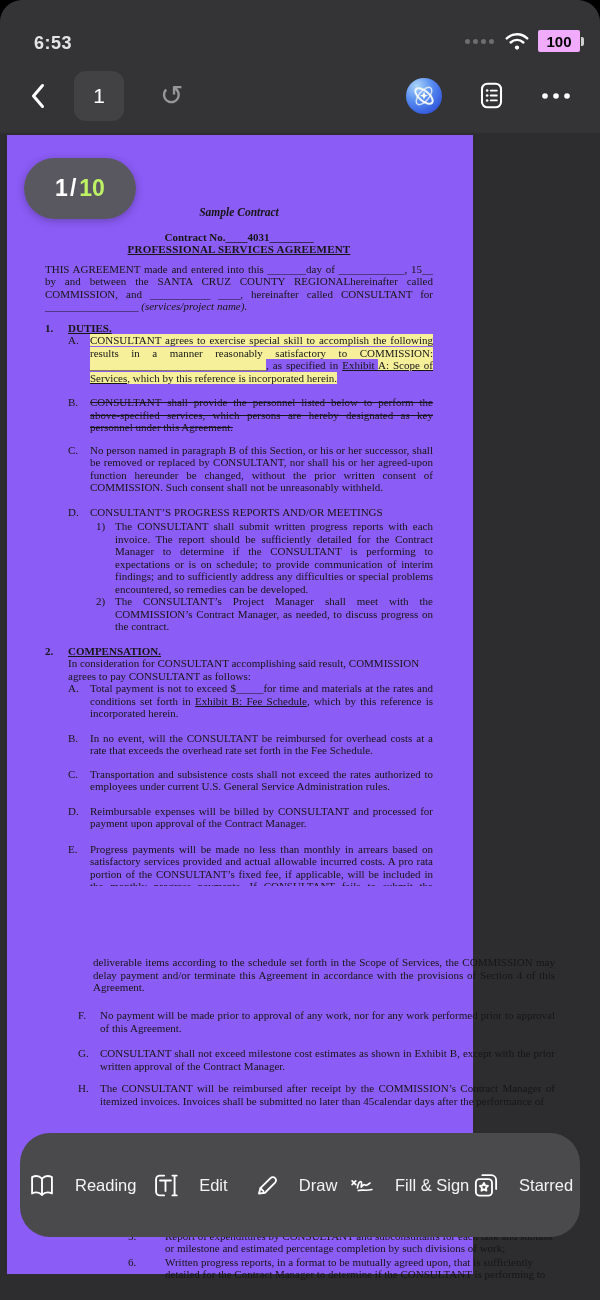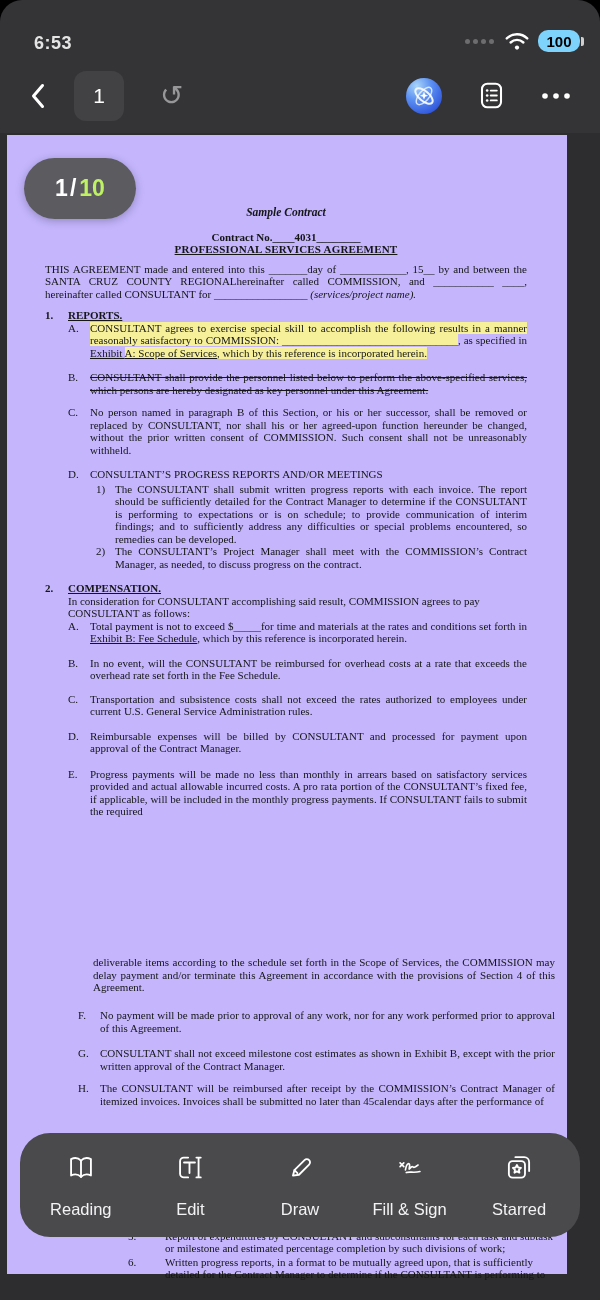--- a/index.html
+++ b/index.html
@@ -9,35 +9,35 @@
           font-family:"Liberation Sans",sans-serif;-webkit-font-smoothing:antialiased;}
 
   
   .status{height:58px;display:flex;align-items:flex-end;justify-content:space-between;
           padding:0 16px 4px 34px;box-sizing:border-box;}
   .time{color:#e5e5e5;font-size:18px;font-weight:700;letter-spacing:.5px;}
   .st-right{display:flex;align-items:center;gap:8px;padding-bottom:2px;}
   .cell{display:flex;gap:3px;align-items:center;margin-right:2px;}
   .cell i{width:5px;height:5px;border-radius:50%;background:#6d6d70;display:block;}
   .battery{display:flex;align-items:center;}
-  .bat-body{width:42px;height:22px;border-radius:10px;background:#7dd3fc;color:#000;
+  .bat-body{width:42px;height:22px;border-radius:2px;background:#f0abfc;color:#000;
             font-size:15px;font-weight:700;display:flex;align-items:center;justify-content:center;}
   .bat-nub{width:3px;height:9px;background:#cfcfd2;border-radius:0 2px 2px 0;margin-left:1px;}
 
   
   .topbar{height:75px;display:flex;align-items:center;padding:0 28px;box-sizing:border-box;}
   .tb-btn{background:none;border:none;padding:0;cursor:pointer;display:flex;align-items:center;justify-content:center;}
   .page-btn{width:50px;height:50px;border-radius:12px;background:#424245;color:#fff;
             font-size:21px;font-family:"Liberation Sans",sans-serif;margin-left:26px;}
   .undo-btn{margin-left:36px;color:#97979a;font-size:28px;line-height:1;font-family:"DejaVu Sans",sans-serif;}
   .tb-right{margin-left:auto;display:flex;align-items:center;gap:33px;}
 
   
   .viewer{position:absolute;left:0;right:0;top:133px;bottom:0;background:#2d2d2f;}
-  .page{position:absolute;left:7px;width:560px;background:#c4b5fd;}
+  .page{position:absolute;left:7px;width:466px;background:#8b5cf6;}
   .p1{top:2px;height:769px;padding:71px 40px 0 38px;box-sizing:border-box;}
   .p2{top:753px;height:388px;}
 
   .doc{font-family:"Liberation Serif",serif;font-size:11px;line-height:12.5px;color:#161616;}
   .j{text-align:justify;}
   .ul{text-decoration:underline;}
   .hl{background:#f6f09a;}
   .strike{text-decoration:line-through;}
   .ital{font-style:italic;}
   .ctr{text-align:center;}
@@ -73,21 +73,21 @@
   
   .pill{position:absolute;left:24px;top:158px;width:112px;height:61px;border-radius:31px;
         background:rgba(88,88,91,.97);display:flex;align-items:center;justify-content:center;
         color:#fff;font-size:23px;font-weight:600;z-index:4;box-shadow:0 2px 8px rgba(0,0,0,.25);}
   .pill .sep{margin:0 3px 0 2px;}
   .pill .total{color:#bef264;}
 
   
   .btoolbar{position:absolute;left:20px;top:1133px;width:560px;height:104px;border-radius:30px;
             background:#4a4a4d;display:flex;align-items:center;z-index:6;padding:0 6px;box-sizing:border-box;}
-  .bt-item{flex:1;display:flex;flex-direction:column;align-items:center;justify-content:center;
+  .bt-item{flex:1;display:flex;align-items:center;justify-content:center;
            gap:17px;background:none;border:none;cursor:pointer;padding:0;}
   .bt-label{color:#f3f3f5;font-size:16.5px;font-family:"Liberation Sans",sans-serif;white-space:nowrap;}
   .icn{display:block;}
 </style>
 </head>
 <body>
 
 <div class="screen">
 
   <div class="status">
@@ -170,21 +170,21 @@
 
     <div class="page p1 doc">
       <div class="ctr dt">Sample Contract</div>
       <div class="ctr dcn">Contract No.____4031________</div>
       <div class="ctr dh">PROFESSIONAL SERVICES AGREEMENT</div>
 
       <p class="intro j" style="margin:7px 0 0 0;"><span>THIS AGREEMENT made and entered into this _______day of ____________, 15__ by and between the SANTA CRUZ COUNTY REGIONALhereinafter called COMMISSION, and ___________ ____, hereinafter called CONSULTANT for _________________ </span><span class="ital">(services/project name).</span></p>
 
       <div class="secrow">
         <span class="snum">1.</span>
-        <span class="sttl">REPORTS.</span>
+        <span class="sttl">DUTIES.</span>
       </div>
 
       <div class="sbody">
         <div class="it-row">
           <span class="mk">A.</span>
           <span class="txt j"><span class="hl">CONSULTANT agrees to exercise special skill to accomplish the following results in a manner reasonably satisfactory to COMMISSION: ________________________________</span><span>, as specified in </span><span class="ul">Exhibit </span><span class="hl ul">A: Scope of Services</span><span class="hl">, which by this reference is incorporated herein.</span></span>
         </div>
 
         <div class="it-row mt12">
           <span class="mk">B.</span>

